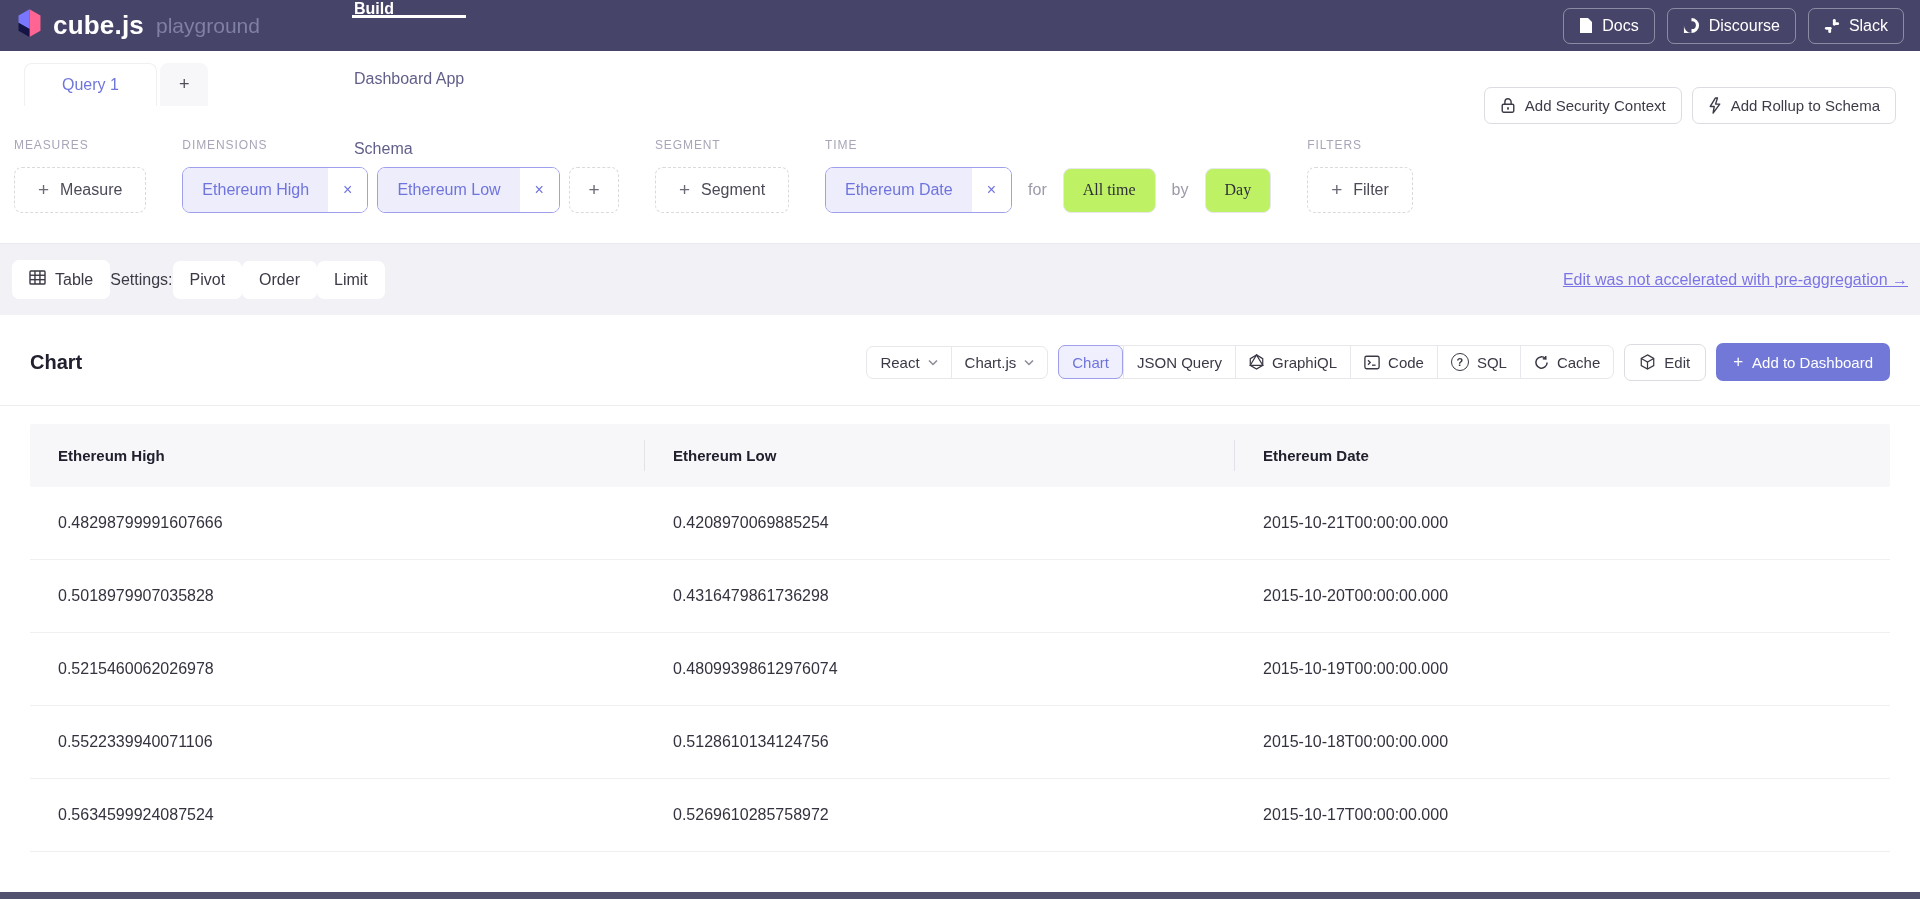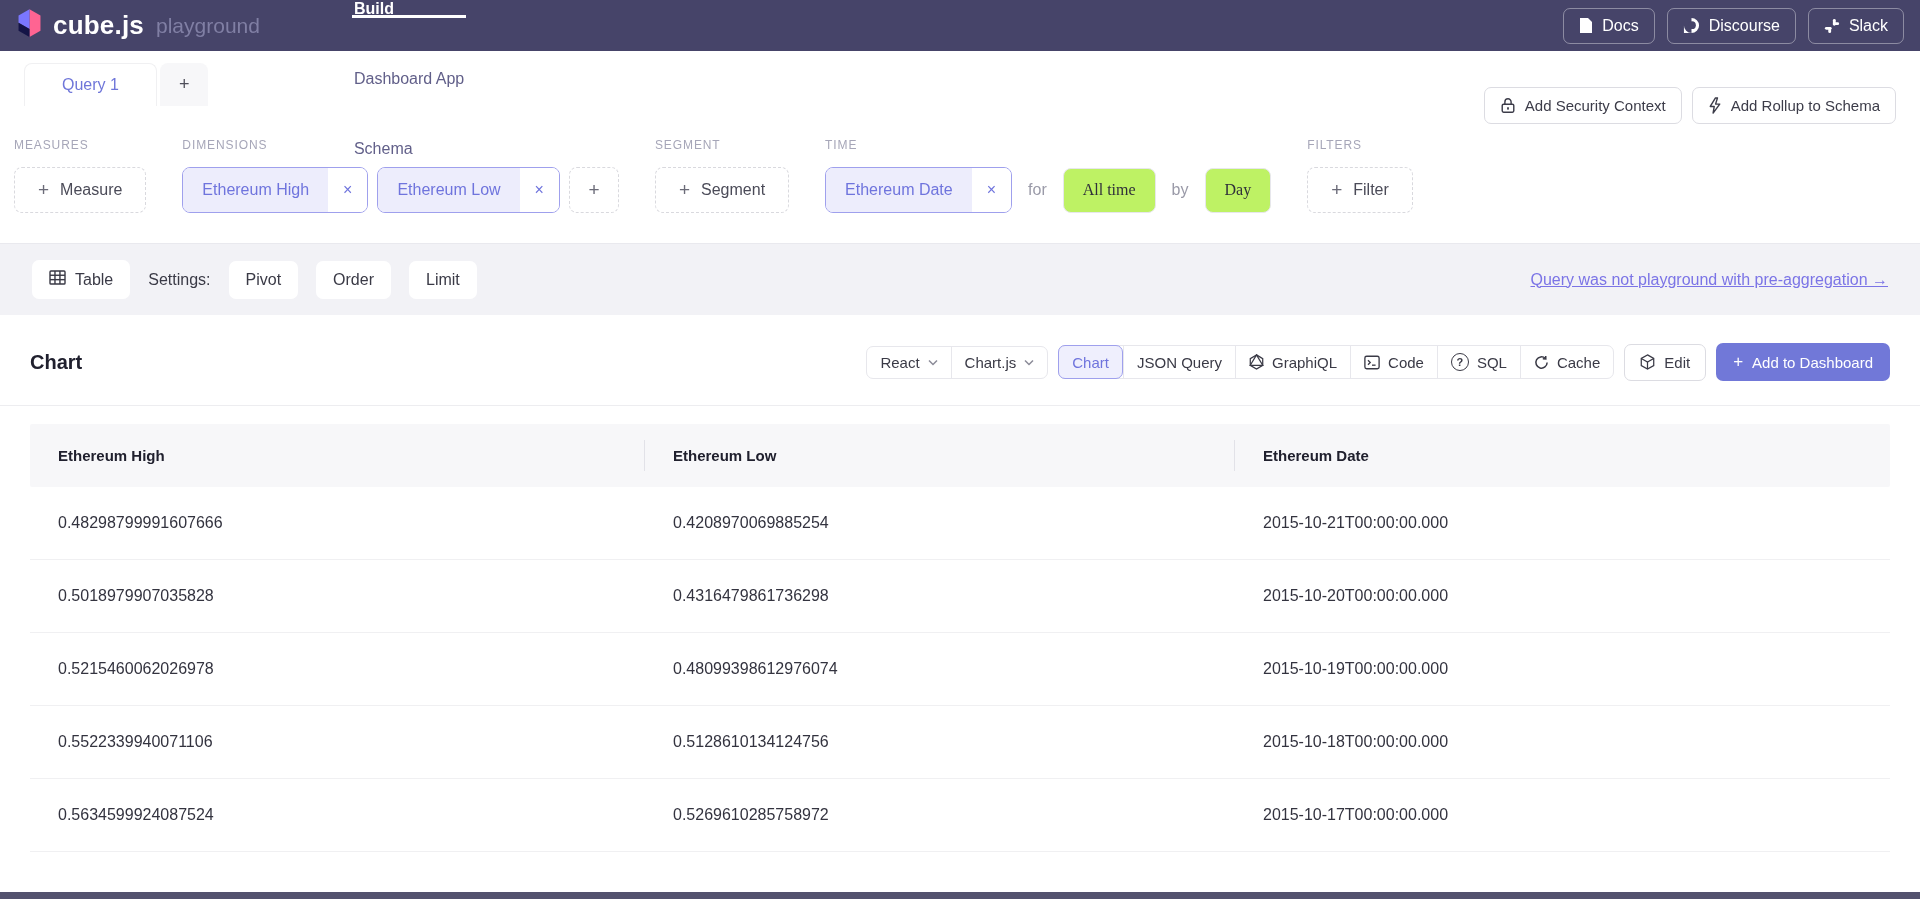--- a/index.html
+++ b/index.html
@@ -41,21 +41,21 @@
   .dashed-sq { width:50px; justify-content:center; padding:0; }
   .chip { display:flex; align-items:stretch; border:1px solid #9fa0ed; border-radius:8px; overflow:hidden; height:46px; cursor:pointer; }
   .chip-label { background:#ededfc; color:#6f74dd; font-size:16px; display:flex; align-items:center; padding:0 19px; }
   .chip-x { background:#fff; color:#6f74dd; font-size:16px; display:flex; align-items:center; padding:0 15px; cursor:pointer; }
   .joiner { color:#9a9aa8; font-size:16px; margin:0 7px; }
   .white-btn { border:1px solid #e7e7ec; border-radius:8px; background:#bef264; color:#2f2f3a; font-size:16px;
     height:45px; padding:0 19px; cursor:pointer; font-family:Liberation Serif, serif; }
 
   
   .settings-bar { background:#f2f2f6; border-top:1px solid #e9e9ee; height:72px; display:flex; align-items:center;
-    padding:0 32px; gap:18px; }
+    padding:0 12px; }
   .bar-btn { display:flex; align-items:center; gap:9px; background:#fff; border:none; border-radius:7px;
     color:#3a3a46; font-size:16px; padding:10px 17px; cursor:pointer; font-family:inherit; }
   .bar-label { color:#3a3a46; font-size:16px; }
   .preagg-link { margin-left:auto; color:#7b74e6; font-size:16px; text-decoration:underline; cursor:pointer; }
 
   
   .chart-panel { background:#fff; padding-top:28px; }
   .panel-head { display:flex; align-items:center; padding:0 30px; }
   .panel-title { font-size:20px; font-weight:600; color:#20202e; }
   .head-controls { margin-left:auto; display:flex; align-items:center; gap:10px; }
@@ -234,21 +234,21 @@
         <line x1="6.3" y1="1" x2="6.3" y2="15"></line>
           <line x1="11.6" y1="1" x2="11.6" y2="15"></line>
       </svg>
     </span>
     <span>Table</span>
   </button>
   <span class="bar-label">Settings:</span>
   <button class="bar-btn">Pivot</button>
   <button class="bar-btn">Order</button>
   <button class="bar-btn">Limit</button>
-  <a class="preagg-link">Query was not playground with pre-aggregation →</a>
+  <a class="preagg-link">Edit was not accelerated with pre-aggregation →</a>
 </div>
 
 <div class="chart-panel">
   <div class="panel-head">
     <div class="panel-title">Chart</div>
     <div class="head-controls">
 
       <div class="seg-group">
         <div class="seg-cell">
           <span>React</span>

